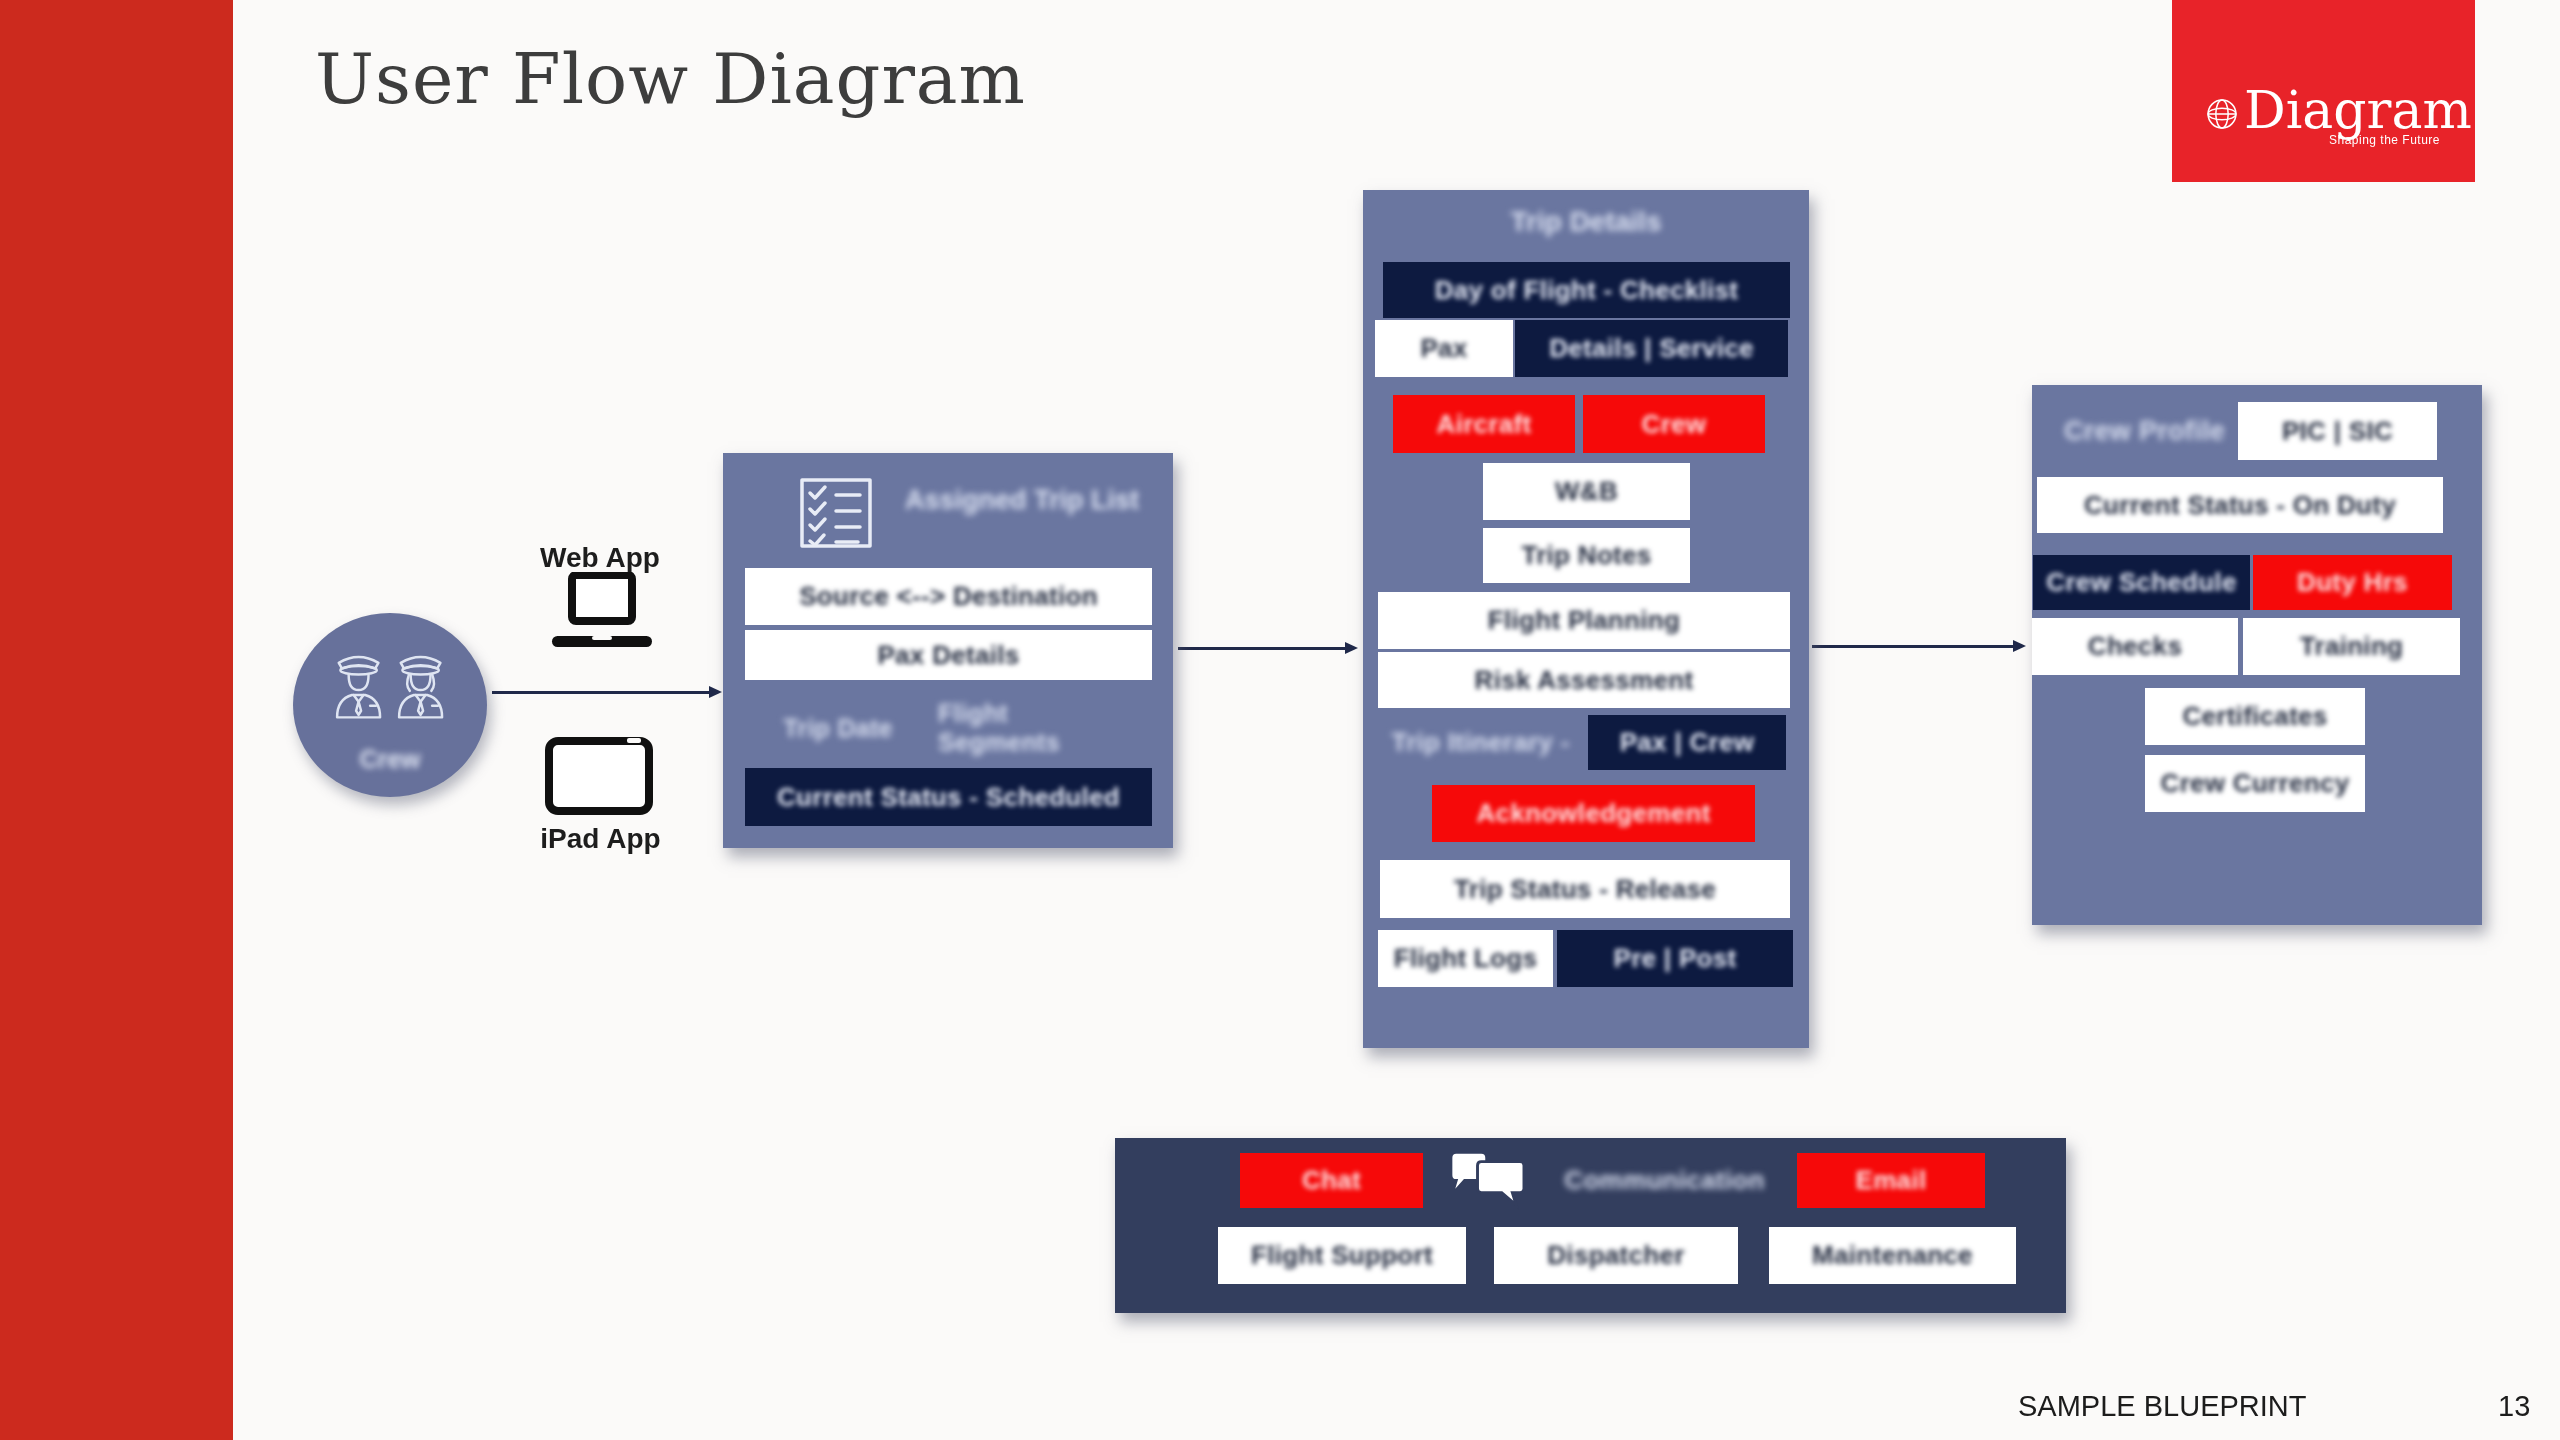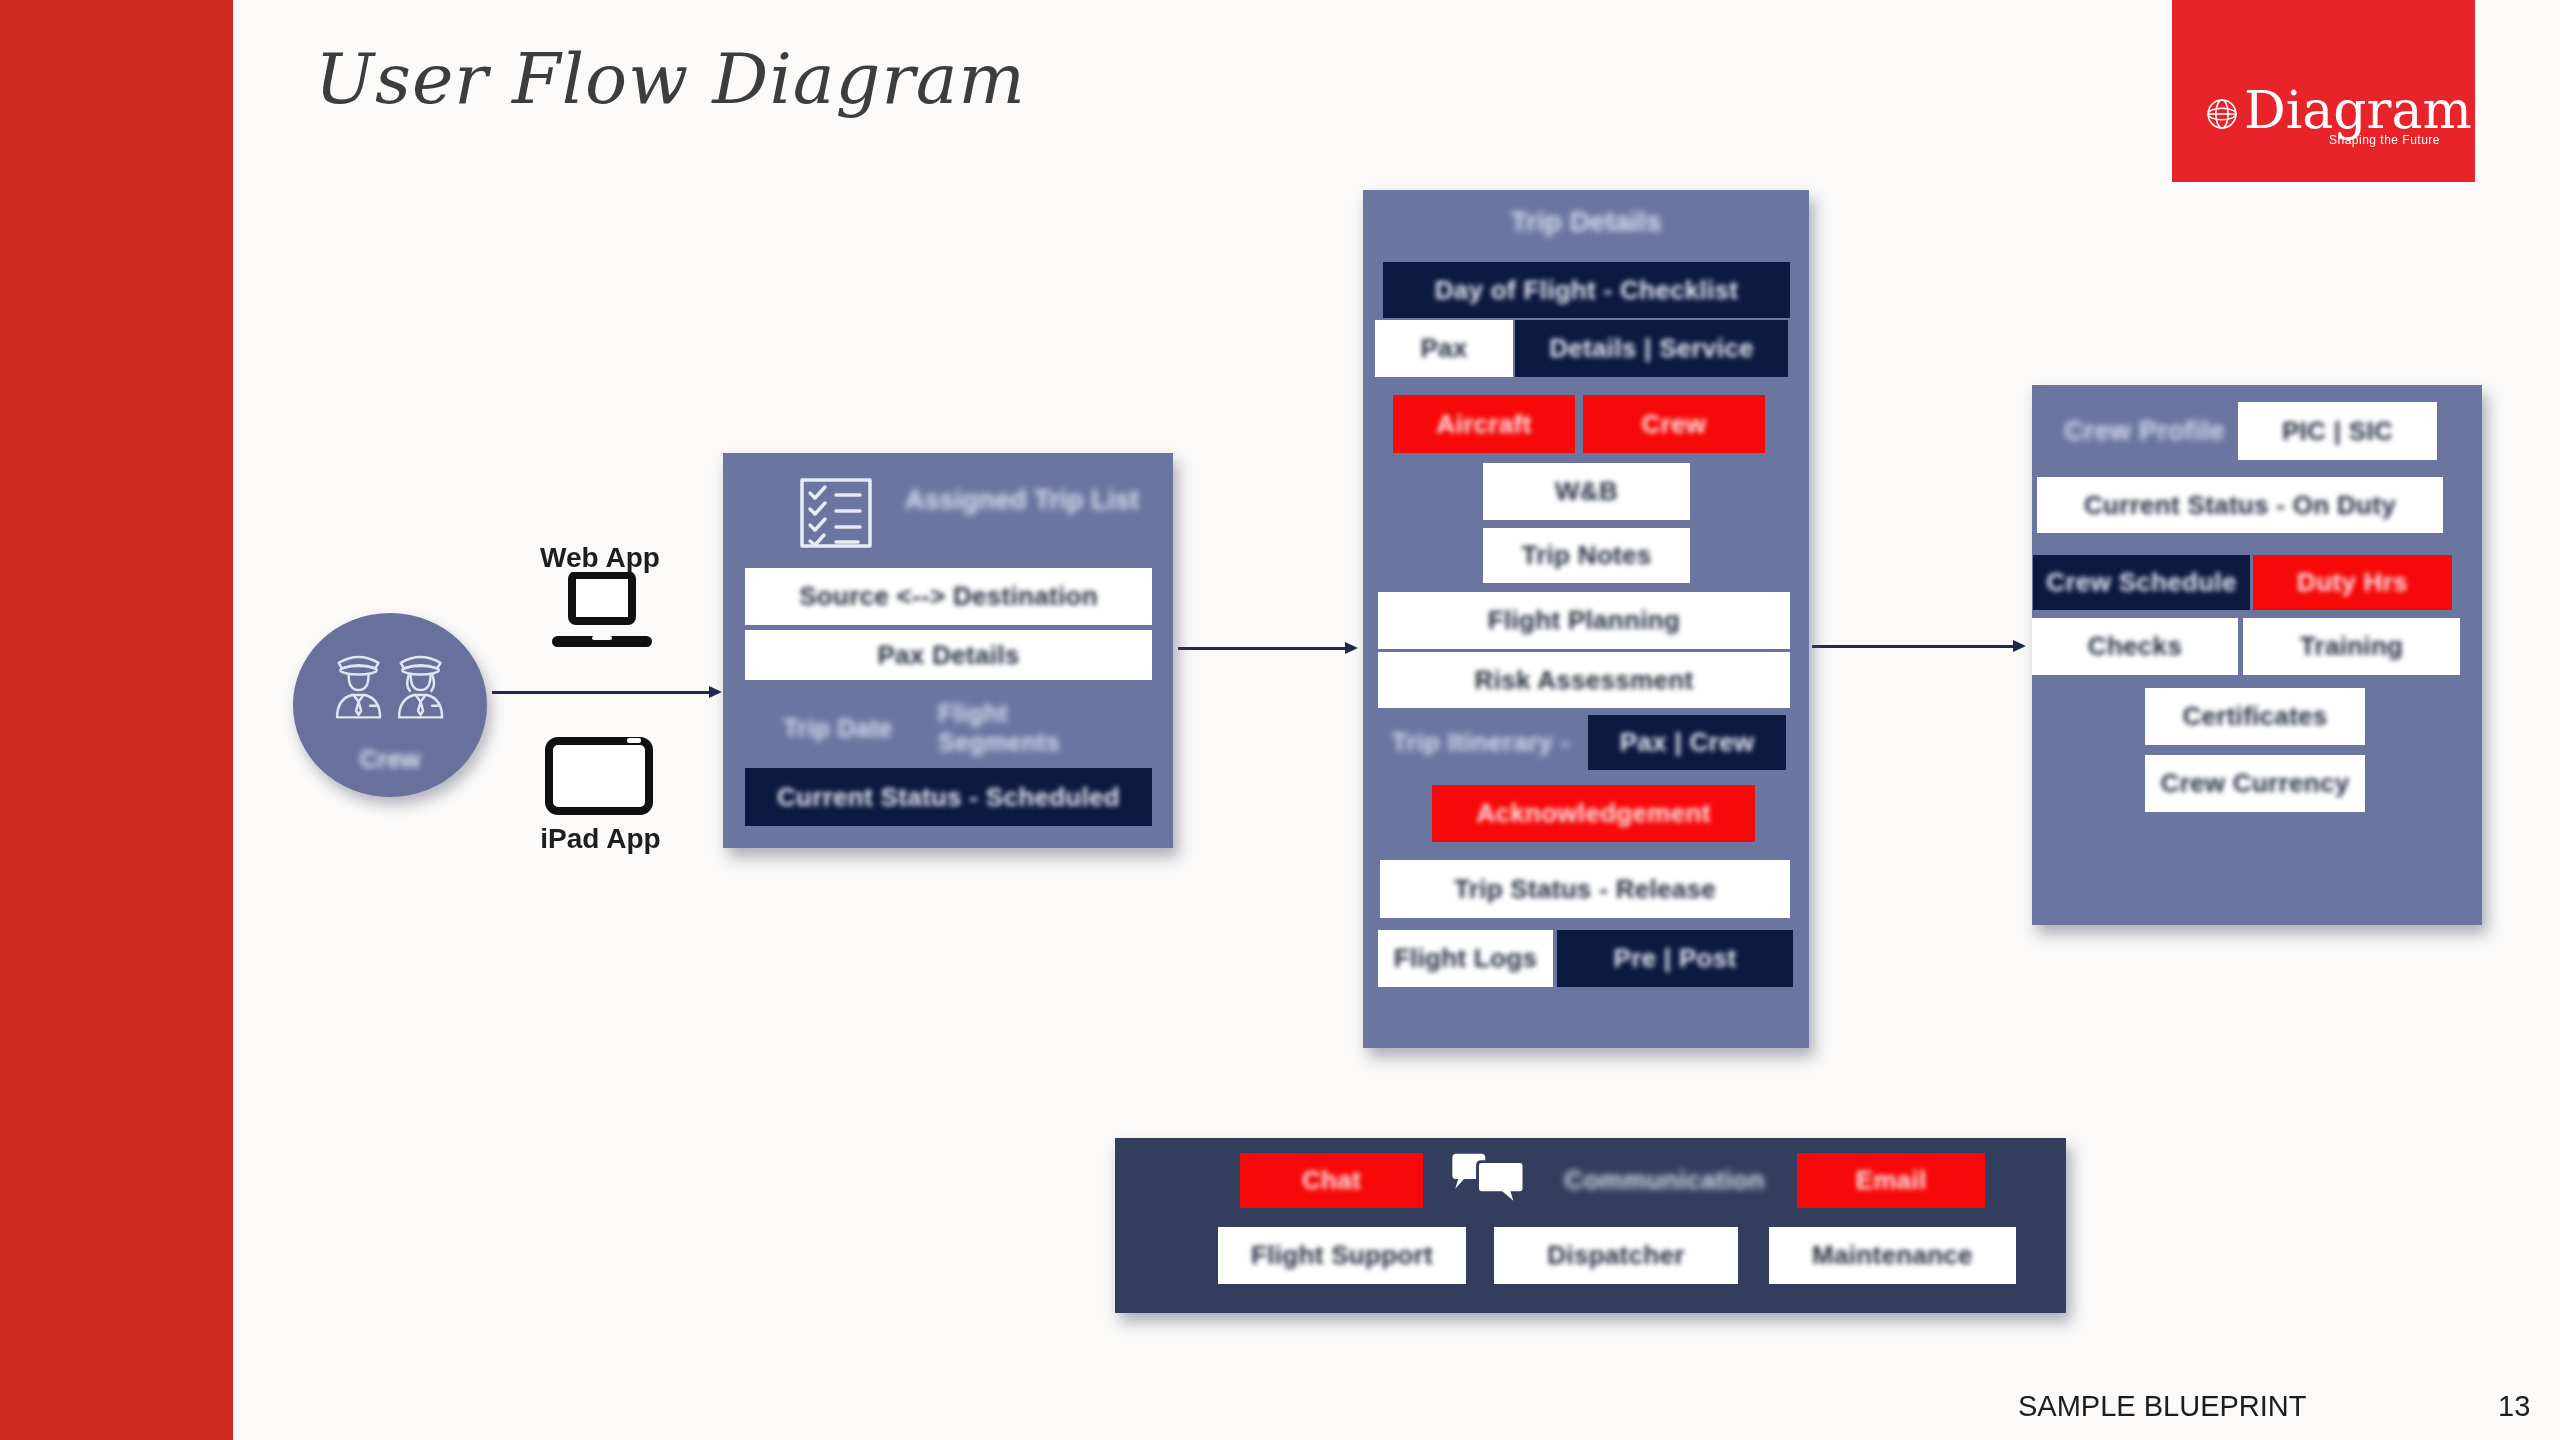--- a/index.html
+++ b/index.html
@@ -4,21 +4,21 @@
 <style>
   html,body{margin:0;padding:0;background:#e9e7e5;}
   .slide{position:relative;width:2560px;height:1440px;background:#fbfaf9;overflow:hidden;
          font-family:"Liberation Sans",sans-serif;}
 
   
   .accent-bar{position:absolute;left:0;top:0;width:233px;height:1440px;background:#cc2a1e;}
 
   
   .title{position:absolute;left:315px;top:38px;margin:0;font-family:"DejaVu Serif",serif;
-         font-weight:400;font-size:70px;color:#3d3d3d;letter-spacing:1px;font-style:italic;}
+         font-weight:400;font-size:70px;color:#3d3d3d;letter-spacing:1px;}
 
   
   .logo{position:absolute;left:2172px;top:0;width:303px;height:182px;background:#e82329;}
   .logo-globe{position:absolute;left:33px;top:97px;width:34px;height:34px;}
   .logo-brand{position:absolute;left:72px;top:84px;font-family:"DejaVu Serif",serif;
               font-size:52px;color:#ffffff;line-height:1;}
   .logo-tagline{position:absolute;left:140px;top:133px;width:145px;text-align:center;
                 font-size:12px;color:#ffffff;letter-spacing:.5px;}
 
   

